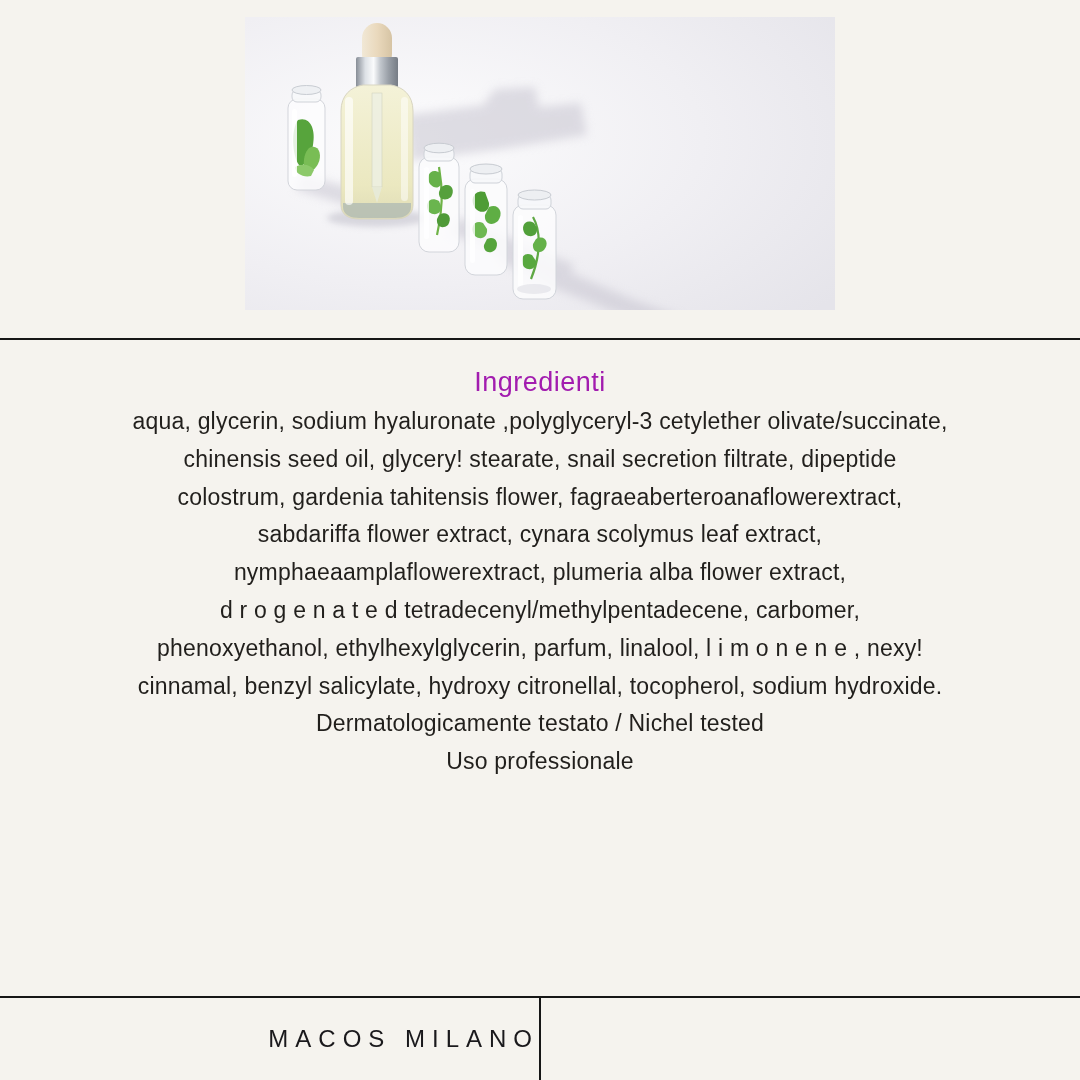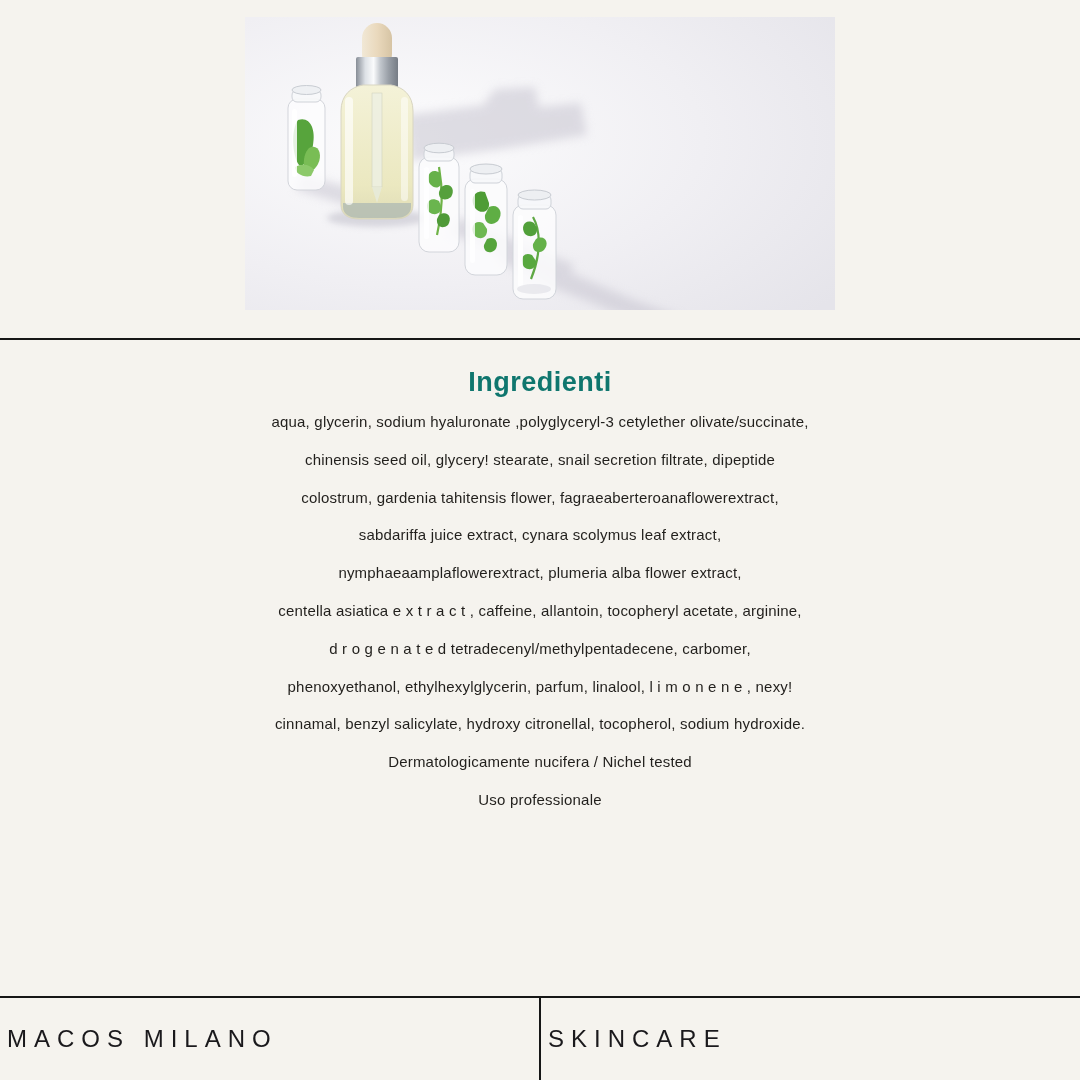--- a/index.html
+++ b/index.html
@@ -20,31 +20,31 @@
   .divider {
     position:absolute; left:0; width:1080px; height:2px; background:#161616;
   }
   .divider.top { top:338px; }
   .divider.footer-line { top:996px; }
   .content {
     position:absolute; top:362px; left:0; width:1080px;
     text-align:center; color:#211f1c;
   }
   .title {
-    font-size:27px; font-weight:700; line-height:41px; letter-spacing:0.5px;
-    color:#0f766e;
+    font-size:27px; font-weight:400; line-height:41px; letter-spacing:0.5px;
+    color:#a21caf;
   }
-  .line { font-size:15px; line-height:37.8px; letter-spacing:0.2px; }
+  .line { font-size:23px; line-height:37.8px; letter-spacing:0.2px; }
   .v-divider {
     position:absolute; left:539px; top:997px; width:2px; height:83px;
     background:#161616;
   }
   .footer-cell {
     position:absolute; top:998px; height:82px;
-    display:flex; align-items:center; justify-content:flex-start;
+    display:flex; align-items:center; justify-content:flex-end;
     font-size:24px; font-weight:400; letter-spacing:7px; text-indent:7px;
     color:#1a191c;
   }
   .footer-cell.left  { left:0;    width:539px; }
   .footer-cell.right { left:541px; width:539px; }
 </style>
 </head>
 <body>
 
 <div class="canvas">
@@ -153,32 +153,28 @@
     </svg>
   </div>
 
   <div class="divider top"></div>
 
   <div class="content">
     <div class="title">Ingredienti</div>
     <div class="line">aqua, glycerin, sodium hyaluronate ,polyglyceryl-3 cetylether olivate/succinate,</div>
     <div class="line">chinensis seed oil, glycery! stearate, snail secretion filtrate, dipeptide</div>
     <div class="line">colostrum, gardenia tahitensis flower, fagraeaberteroanaflowerextract,</div>
-    <div class="line">sabdariffa juice extract, cynara scolymus leaf extract,</div>
+    <div class="line">sabdariffa flower extract, cynara scolymus leaf extract,</div>
     <div class="line">nymphaeaamplaflowerextract, plumeria alba flower extract,</div>
-    <div class="line">centella asiatica e x t r a c t , caffeine, allantoin, tocopheryl acetate, arginine,</div>
     <div class="line">d r o g e n a t e d tetradecenyl/methylpentadecene, carbomer,</div>
     <div class="line">phenoxyethanol, ethylhexylglycerin, parfum, linalool, l i m o n e n e , nexy!</div>
     <div class="line">cinnamal, benzyl salicylate, hydroxy citronellal, tocopherol, sodium hydroxide.</div>
-    <div class="line">Dermatologicamente nucifera / Nichel tested</div>
+    <div class="line">Dermatologicamente testato / Nichel tested</div>
     <div class="line">Uso professionale</div>
   </div>
 
   <div class="divider footer-line"></div>
   <div class="v-divider"></div>
   <div class="footer-cell left">
     <span>MACOS MILANO</span>
   </div>
-  <div class="footer-cell right">
-    <span>SKINCARE</span>
-  </div>
 
 </div>
 
 </body></html>

